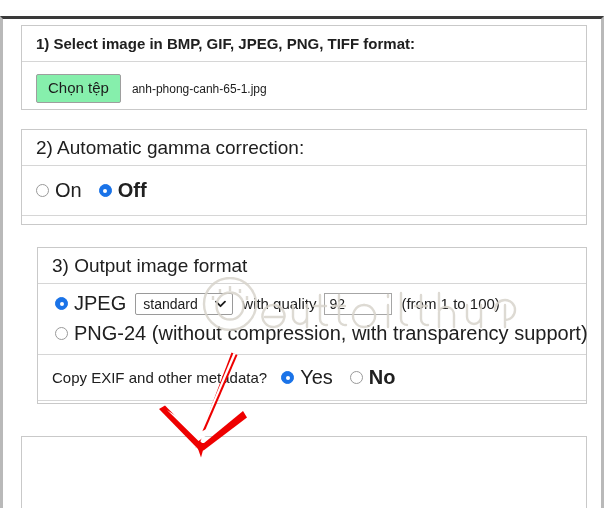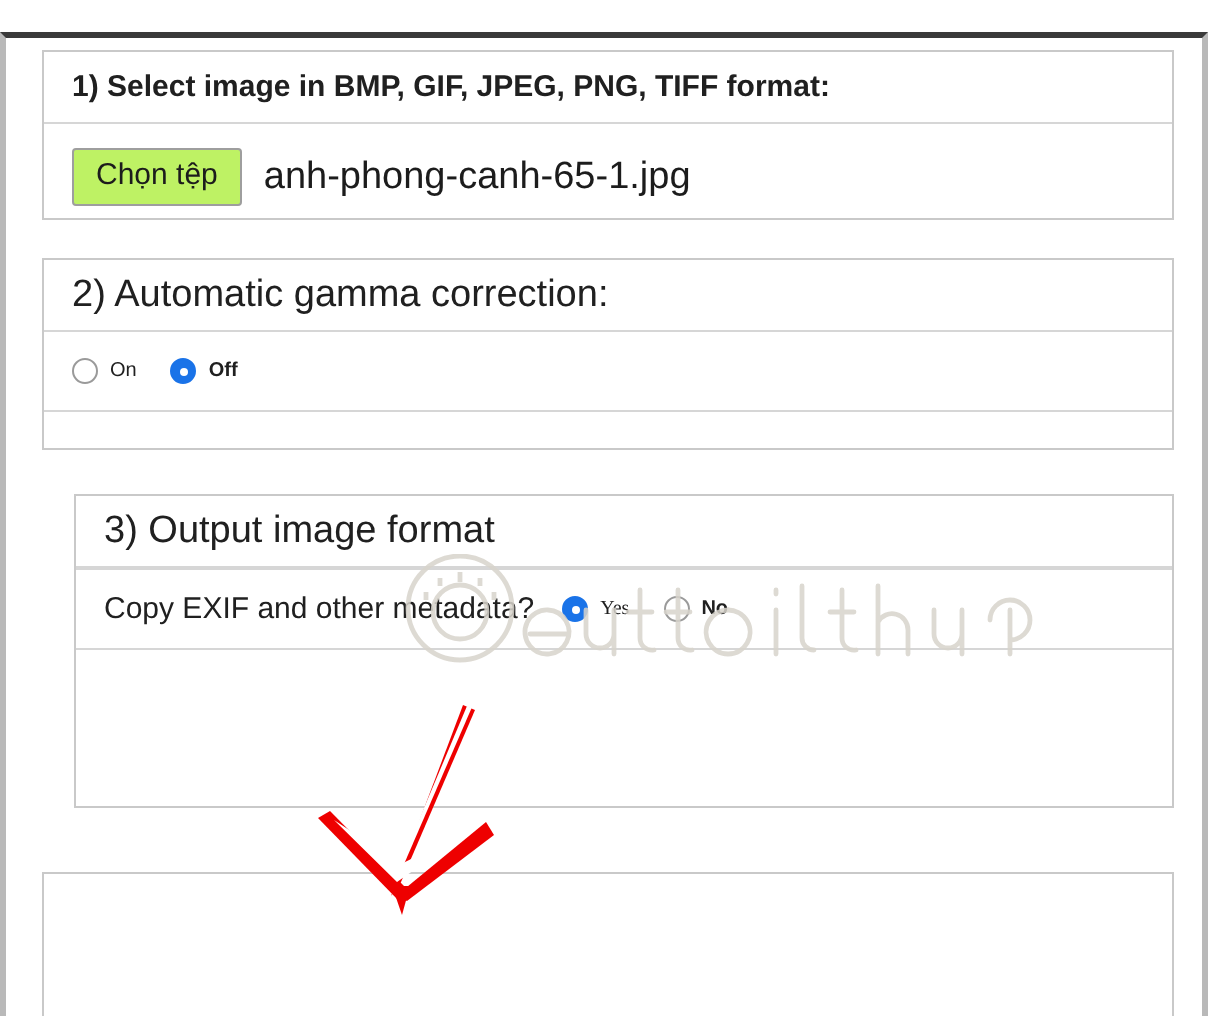--- a/index.html
+++ b/index.html
@@ -59,30 +59,30 @@
     white-space: nowrap;
     display: flex;
     align-items: center;
   }
 
   
   .file-btn {
     display: inline-block;
     box-sizing: border-box;
     border: 1px solid #9e9e9e;
-    background: #bef264;
+    background: #86efac;
     border-radius: 2px;
     padding: 4px 11px 5px 11px;
     font-size: 15px;
     line-height: 18px;
     color: #1c1c1c;
   }
   .file-name {
     margin-left: 11px;
-    font-size: 19px;
+    font-size: 12px;
     color: #1c1c1c;
   }
 
   
   .radio {
     display: inline-block;
     width: 13px; height: 13px;
     box-sizing: border-box;
     border-radius: 50%;
     border: 1px solid #9a9a9a;
@@ -98,21 +98,21 @@
   .radio.checked::after {
     content: "";
     position: absolute;
     left: 3.5px; top: 3.5px;
     width: 4px; height: 4px;
     border-radius: 50%;
     background: #ffffff;
   }
   .radio-label {
     margin-left: 6px;
-    font-size: 10px;
+    font-size: 20px;
   }
   .radio-group { display: inline-flex; align-items: center; }
   .radio-group + .radio-group { margin-left: 17px; font-weight: bold; }
 
   
   .select {
     display: inline-flex;
     align-items: center;
     box-sizing: border-box;
     border: 1px solid #9a9a9a;
@@ -193,27 +193,46 @@
         <span class="radio-label">Off</span>
       </span>
     </div>
     <div class="rule"></div>
   </div>
 
   <div class="section" style="top:228px; height:157px;margin-left:16px;">
     <div class="hdr-row">3) Output image format</div>
     <div class="rule"></div>
 
-
+    <div class="body-row" style="padding-top:8px;padding-bottom:4px;padding-left:17px;">
+      <span class="radio checked"></span>
+      <span class="radio-label">JPEG</span>
+      <span class="select" style="margin-left:9px;">
+        <span>standard</span>
+        <span class="caret">
+          <svg width="11" height="8" viewBox="0 0 11 8">
+            <path d="M1 1.6 L5.5 6.2 L10 1.6" fill="none" stroke="#1c1c1c" stroke-width="1.8" stroke-linecap="round" stroke-linejoin="round"></path>
+          </svg>
+        </span>
+      </span>
+      <span class="inline-txt" style="margin-left:9px;">with quality</span>
+      <span class="qinput" style="margin-left:8px;">92</span>
+      <span class="inline-txt" style="margin-left:9px;">(from 1 to 100)</span>
+    </div>
+
+    <div class="body-row" style="padding-top:3px;padding-bottom:9px;padding-left:17px;">
+      <span class="radio"></span>
+      <span class="radio-label">PNG-24 (without compression, with transparency support)</span>
+    </div>
 
     <div class="rule"></div>
 
     <div class="body-row" style="padding-top:11px;padding-bottom:11px;">
       <span class="inline-txt">Copy EXIF and other metadata?</span>
-      <span class="radio-group" style="margin-left:14px;font-family:Liberation Serif, serif;">
+      <span class="radio-group" style="margin-left:14px;">
         <span class="radio checked"></span>
         <span class="radio-label">Yes</span>
       </span>
       <span class="radio-group">
         <span class="radio"></span>
         <span class="radio-label">No</span>
       </span>
     </div>
     <div class="rule"></div>
   </div>

